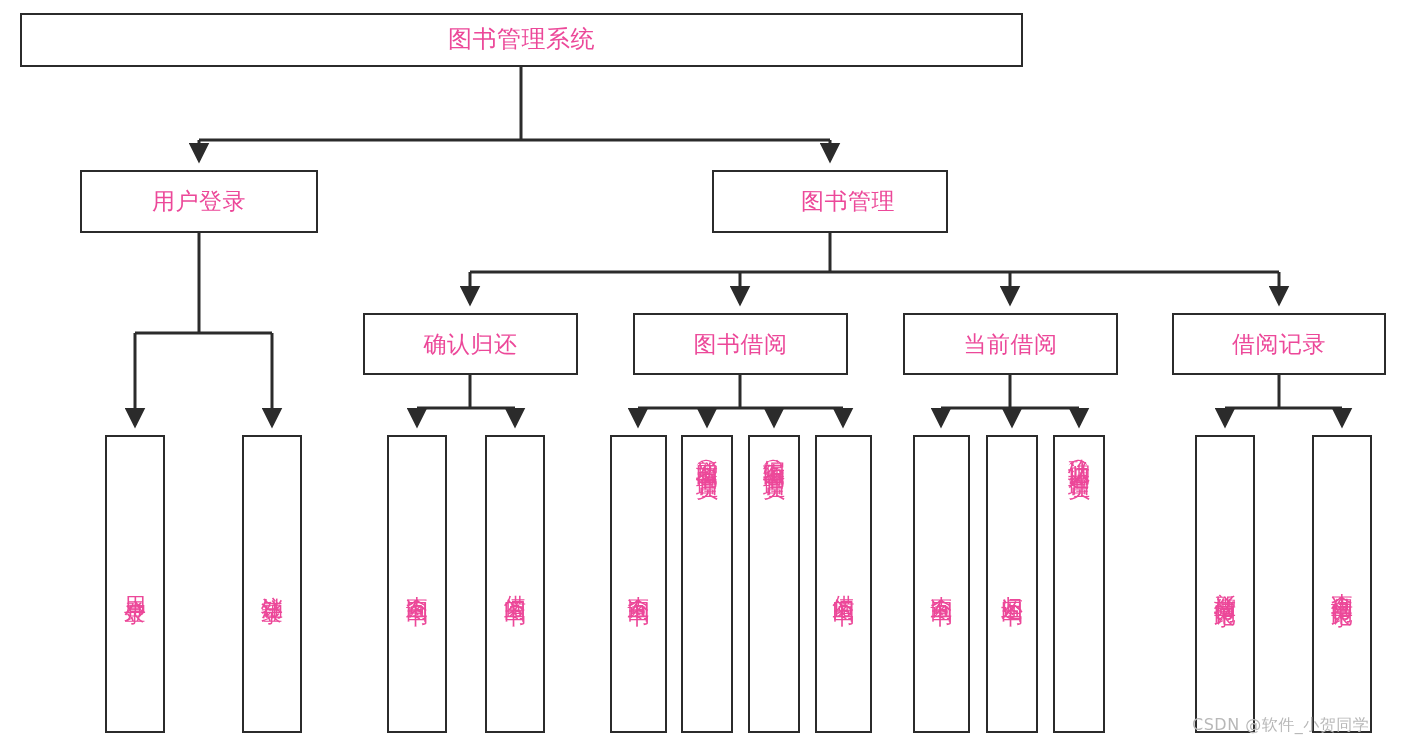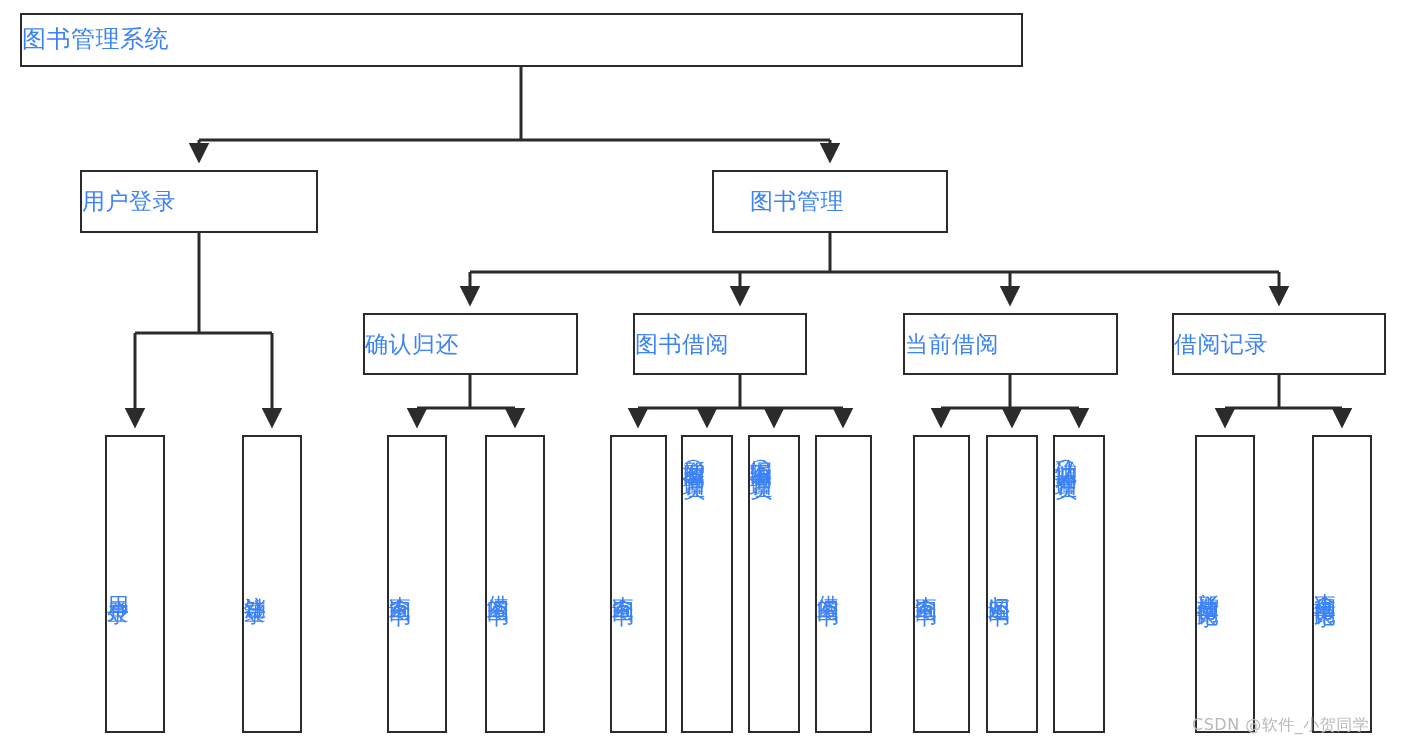--- a/index.html
+++ b/index.html
@@ -26,22 +26,22 @@
     height: 747px;
     pointer-events: none;
   }
   .node {
     position: absolute;
     box-sizing: border-box;
     border: 2.5px solid #2b2b2b;
     background: #ffffff;
     display: flex;
     align-items: center;
-    justify-content: flex-start;
-    color: #3b82f6;
+    justify-content: center;
+    color: #ec4899;
   }
   .node .label {
     font-size: 23px;
     line-height: 1.16;
     letter-spacing: 0.5px;
     white-space: nowrap;
     text-align: center;
   }
   .node.vertical .label {
     writing-mode: vertical-rl;
@@ -122,21 +122,21 @@
   <div class="node" style="left:80px; top:170px; width:238px; height:63px;">
     <span class="label">用户登录</span>
   </div>
   <div class="node" style="left:712px; top:170px; width:236px; height:63px;padding-left:36px;">
     <span class="label">图书管理</span>
   </div>
 
   <div class="node" style="left:363px; top:313px; width:215px; height:62px;">
     <span class="label">确认归还</span>
   </div>
-  <div class="node" style="left:633px; top:313px; width:174px; height:62px;">
+  <div class="node" style="left:633px; top:313px; width:215px; height:62px;">
     <span class="label">图书借阅</span>
   </div>
   <div class="node" style="left:903px; top:313px; width:215px; height:62px;">
     <span class="label">当前借阅</span>
   </div>
   <div class="node" style="left:1172px; top:313px; width:214px; height:62px;">
     <span class="label">借阅记录</span>
   </div>
 
   <div class="node vertical" style="left:105px; top:435px; width:60px; height:298px;">

